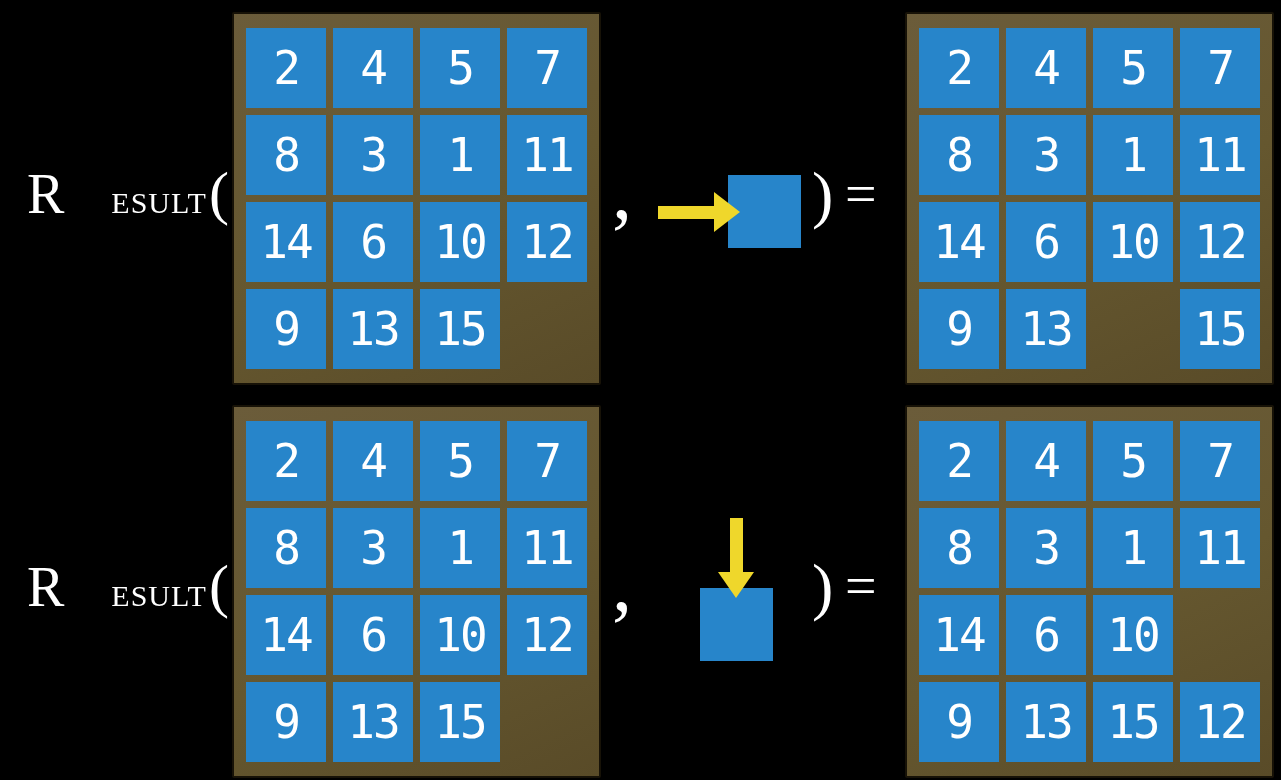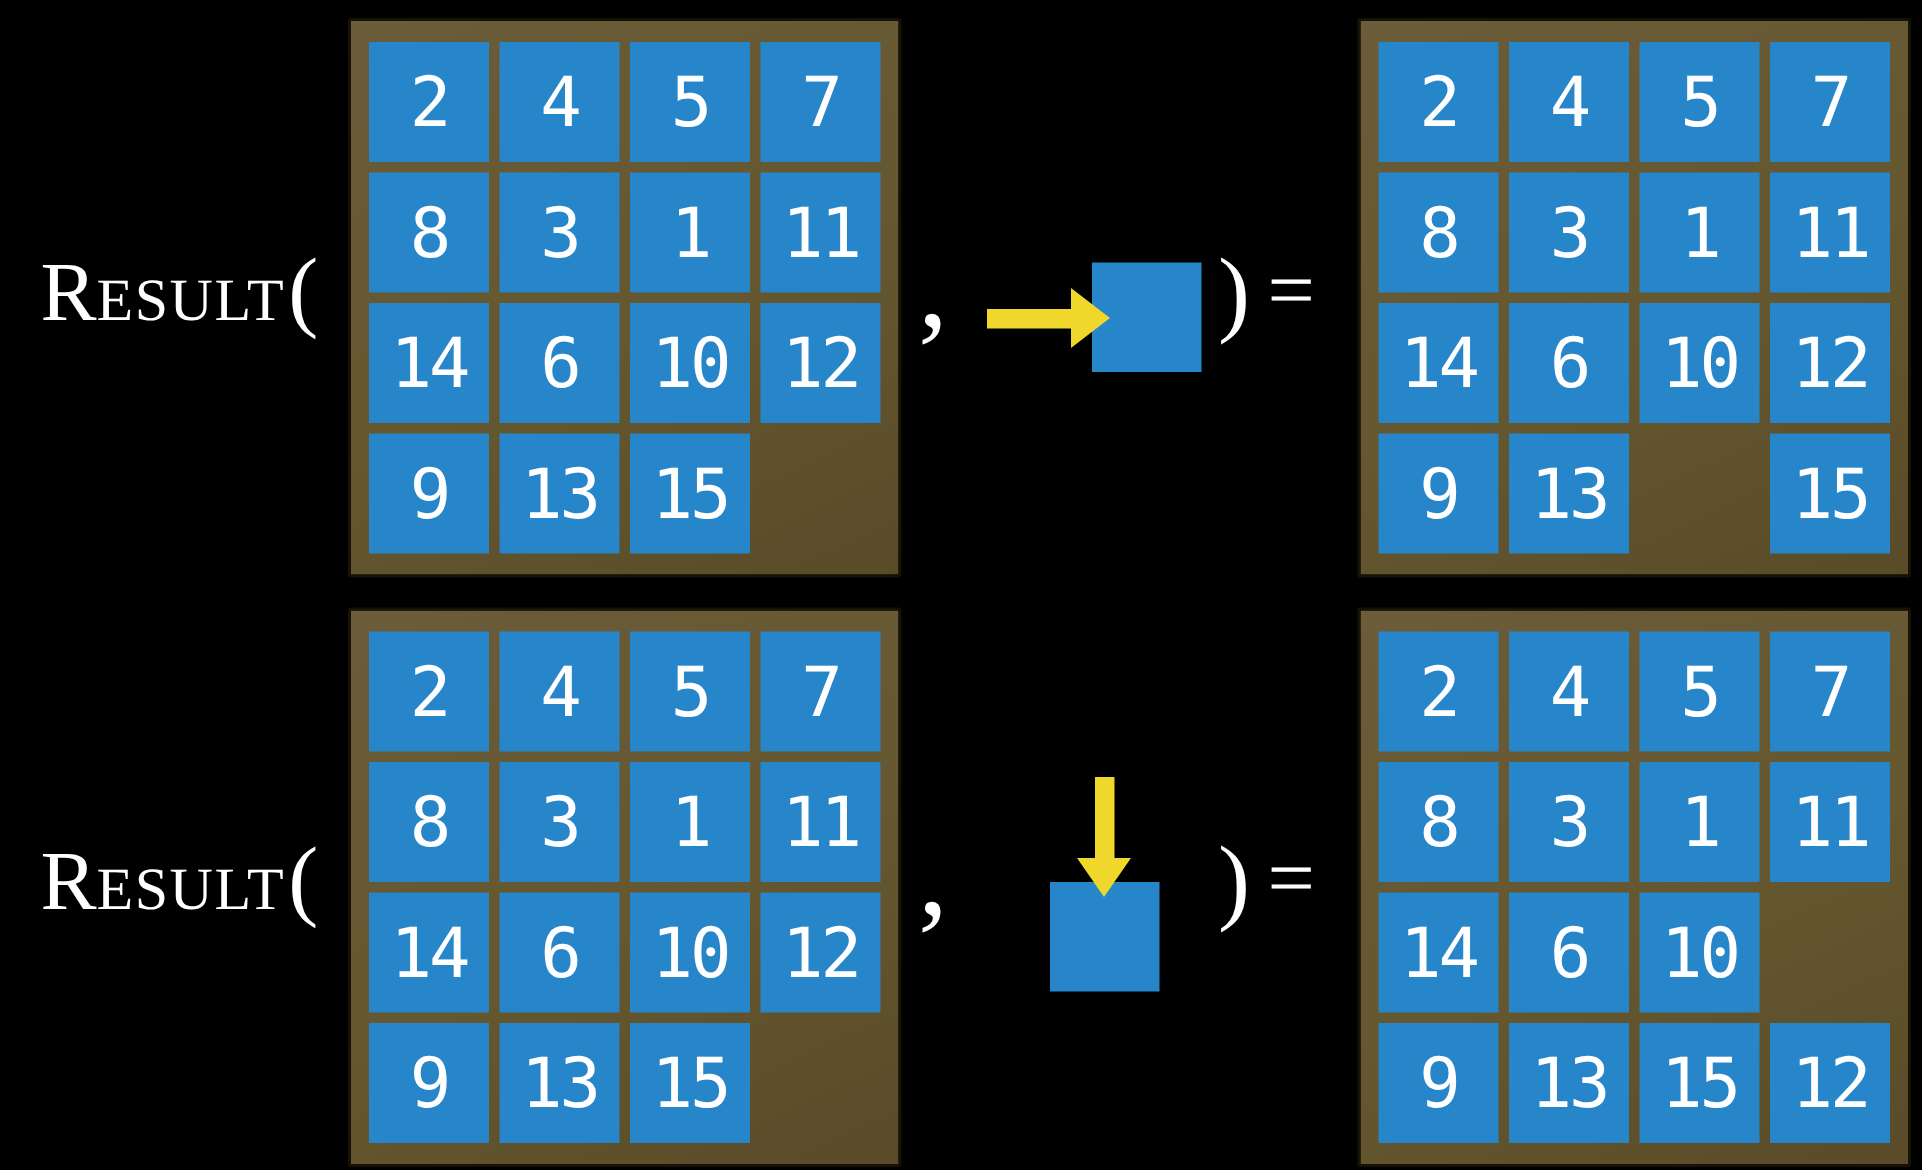--- a/index.html
+++ b/index.html
@@ -21,21 +21,21 @@
   }
   .abs{position:absolute;}
 
   
   .expr-label{
     color:var(--text-white);
     white-space:nowrap;
     line-height:1;
   }
   .expr-label .cap-r{font-size:56px;}
-  .expr-label .cap-rest{font-size:40px;letter-spacing:1px;}
+  .expr-label .cap-rest{font-size:30px;letter-spacing:1px;margin-left:47px;}
   .expr-label .open-paren{font-size:60px;font-weight:400;margin-left:2px;}
   .sym{
     color:var(--text-white);
     line-height:1;
     white-space:nowrap;
   }
   .comma{font-size:80px;}
   .close-paren{font-size:64px;}
   .equals{font-size:56px;}
 

